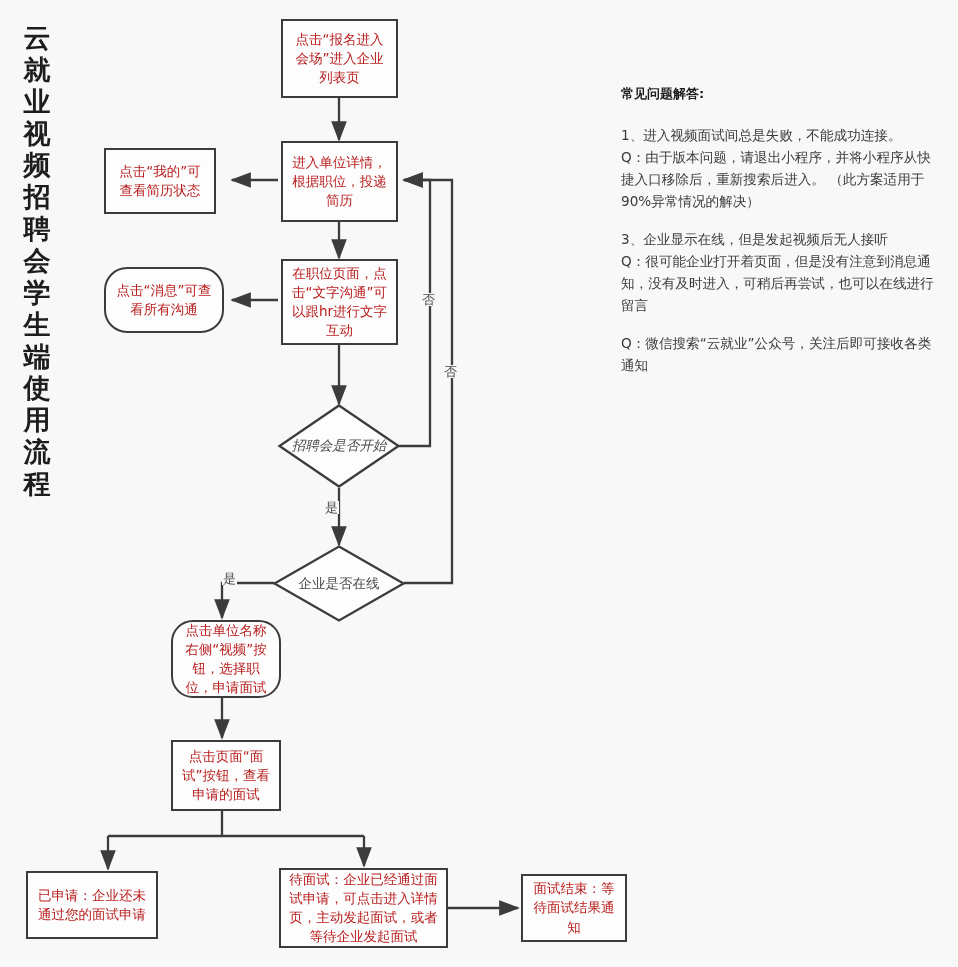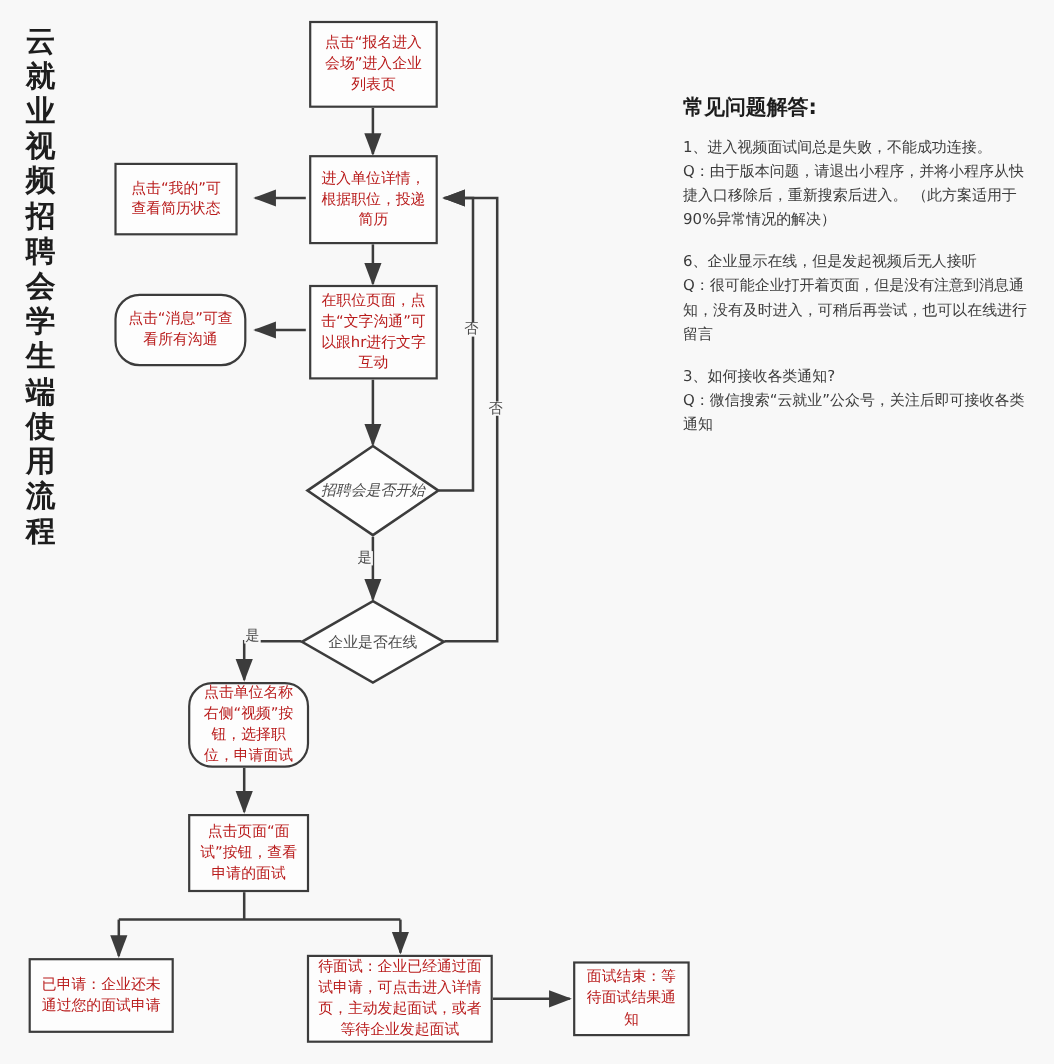--- a/index.html
+++ b/index.html
@@ -97,22 +97,22 @@
     left: 621px;
     top: 83px;
     width: 318px;
     font-size: 13.6px;
     line-height: 1.62;
     color: #3b3b3b;
   }
   .faq-title {
     font-weight: bold;
     color: #1d1d1d;
-    margin-bottom: 9px;
-    font-size: 19px;
+    margin-bottom: 20px;
+    font-size: 13px;
   }
   .faq-block { margin-bottom: 16px; }
   .faq-q { margin: 0; }
   .faq-a { margin: 0; }
 </style>
 </head>
 <body>
 
 <svg id="flow-canvas" viewBox="0 0 958 967" xmlns="http://www.w3.org/2000/svg">
   <defs>
@@ -197,21 +197,20 @@
 
 <div class="faq">
   <div class="faq-title">常见问题解答:</div>
 
   <div class="faq-block">
     <p class="faq-q">1、进入视频面试间总是失败，不能成功连接。</p>
     <p class="faq-a">Q：由于版本问题，请退出小程序，并将小程序从快捷入口移除后，重新搜索后进入。 （此方案适用于90%异常情况的解决）</p>
   </div>
 
   <div class="faq-block">
-    <p class="faq-q">6、企业显示在线，但是发起视频后无人接听</p>
+    <p class="faq-q">3、企业显示在线，但是发起视频后无人接听</p>
     <p class="faq-a">Q：很可能企业打开着页面，但是没有注意到消息通知，没有及时进入，可稍后再尝试，也可以在线进行留言</p>
   </div>
 
   <div class="faq-block">
-    <p class="faq-q">3、如何接收各类通知?</p>
     <p class="faq-a">Q：微信搜索“云就业”公众号，关注后即可接收各类通知</p>
   </div>
 </div>
 
 </body></html>

